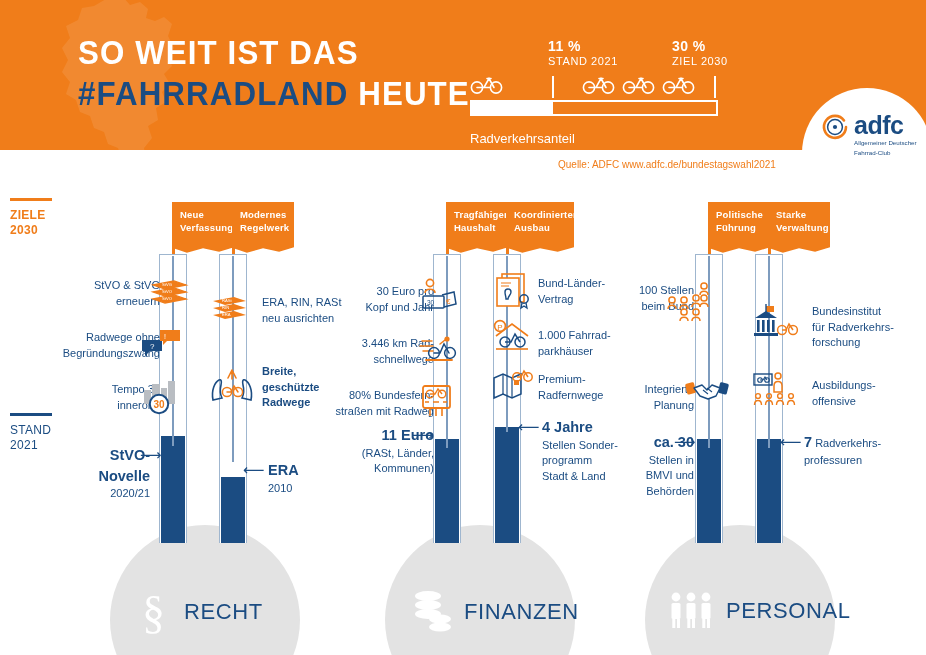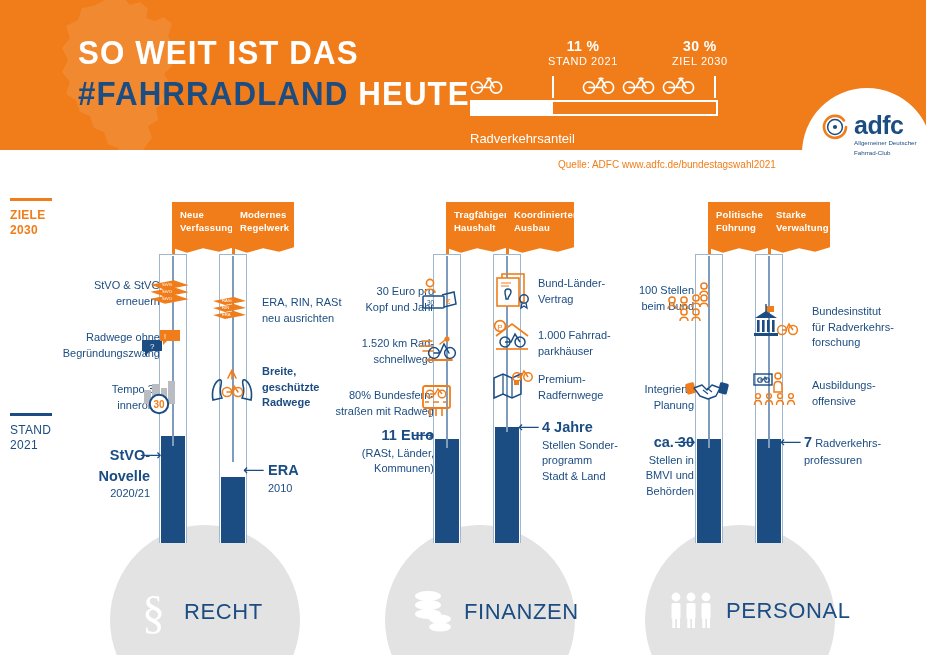--- a/index.html
+++ b/index.html
@@ -27,21 +27,21 @@
     transform: scaleX(.92); transform-origin: left center;
   }
   .title-l1 { color: #ffffff; }
   .title-hash { color: #1B4C82; }
   .title-rest { color: #ffffff; }
 
   
   .prog-wrap { position: absolute; left: 476px; top: 38px; width: 270px; }
   .prog-marks { position: relative; height: 62px; }
   .pm { position: absolute; color: #fff; }
-  .pm .pct { font-size: 14px; font-weight: 700; letter-spacing: .4px; text-align: center; }
+  .pm .pct { font-size: 14px; font-weight: 700; letter-spacing: .4px; }
   .pm .lbl { font-size: 11px; letter-spacing: .6px; margin-top: 1px; }
   .pm-now { left: 72px; top: 0; }
   .pm-goal { left: 196px; top: 0; text-align: left; }
   .tick { position: absolute; width: 1.5px; background: #fff; }
   .tick-now { left: 76px; top: 38px; height: 22px; }
   .tick-goal { left: 238px; top: 38px; height: 22px; }
   .bikes { position: absolute; top: 36px; height: 22px; }
   .bike-left { left: -6px; }
   .bike-row { left: 106px; display: flex; gap: 6px; }
   .bar-outer {
@@ -399,21 +399,21 @@
       <circle cx="10" cy="6" r="3.6" fill="none" stroke="#F07D1A" stroke-width="1.6"></circle>
       <path d="M5 16 C5 11 15 11 15 16" fill="none" stroke="#F07D1A" stroke-width="1.6"></path>
       <rect x="3" y="19" width="21" height="12" rx="1" fill="none" stroke="#1B4C82" stroke-width="1.5"></rect>
       <text x="7" y="28" font-size="6.5" fill="#1B4C82" font-family="Liberation Sans, sans-serif">30</text>
       <path d="M22 18 L34 15 L36 27 L24 30" fill="none" stroke="#1B4C82" stroke-width="1.5"></path>
       <text x="26" y="27" font-size="8" fill="#F07D1A" font-family="Liberation Sans, sans-serif">€</text>
     </svg>
   </div>
 
   <div class="anno r" style="left:342px; top:336px; width:92px;">
-    <span>1.520 km Rad-</span><br>
+    <span>3.446 km Rad-</span><br>
     <span>schnellwege</span>
   </div>
   <div class="ic" style="left:420px; top:334px;">
     <svg width="38" height="30" viewBox="0 0 38 30">
       <path d="M2 7 h10 M0 12 h13 M3 17 h10" stroke="#F07D1A" stroke-width="1.5" stroke-linecap="round"></path>
       <circle cx="14" cy="19" r="5.4" fill="none" stroke="#1B4C82" stroke-width="1.5"></circle>
       <circle cx="30" cy="19" r="5.4" fill="none" stroke="#1B4C82" stroke-width="1.5"></circle>
       <path d="M14 19 L20 19 L24 10 L29 19" fill="none" stroke="#1B4C82" stroke-width="1.5" stroke-linecap="round"></path>
       <circle cx="27" cy="5" r="2.6" fill="#F07D1A"></circle>
       <path d="M20 10 L25 6" stroke="#F07D1A" stroke-width="1.5" stroke-linecap="round"></path>

